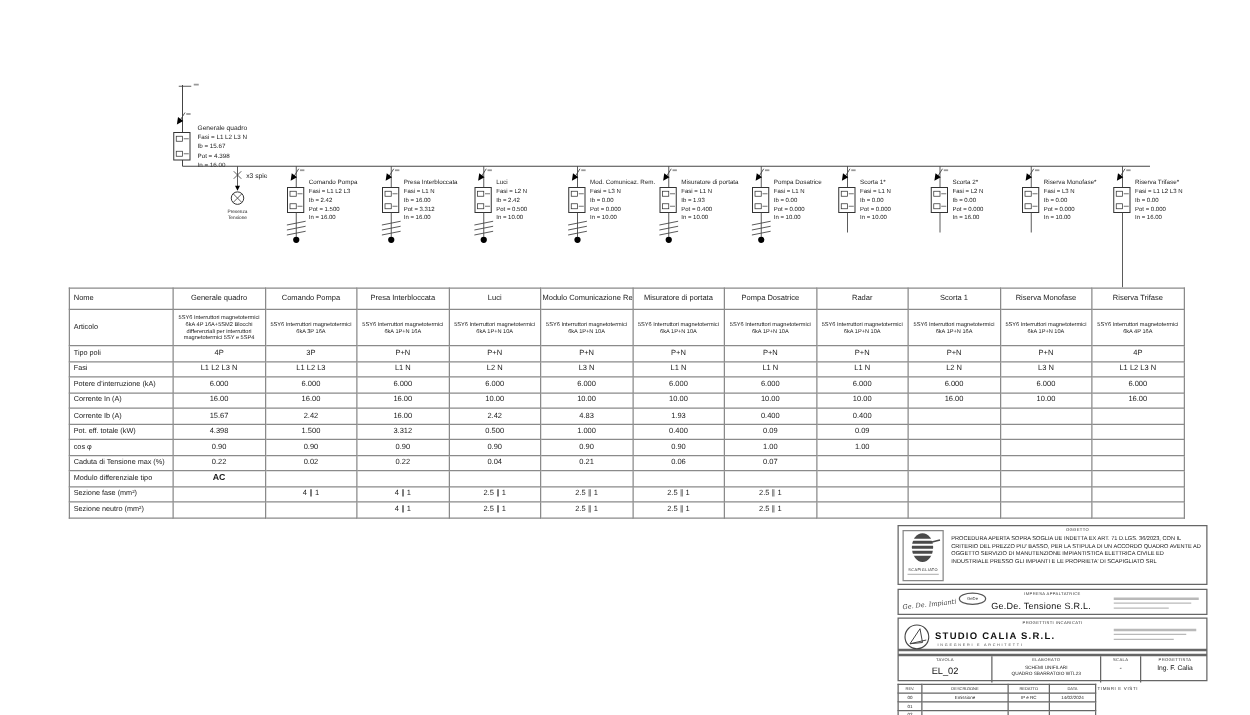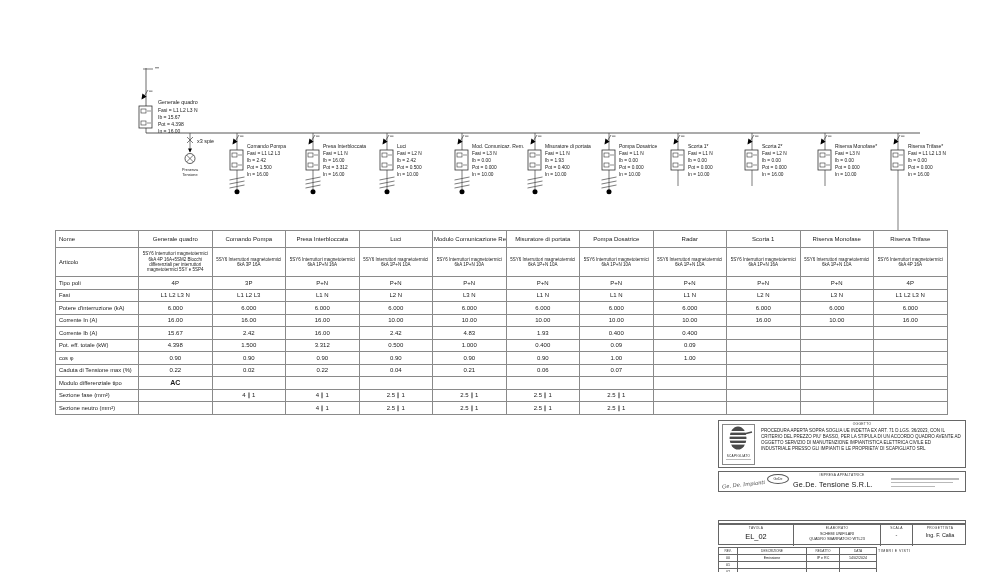--- a/index.html
+++ b/index.html
@@ -469,20 +469,35 @@
     <div class="abs" style="left:48px;top:2px;width:22px;height:10px;border:1px solid #555;border-radius:50%;
          box-sizing:border-box;text-align:center;font-size:3.4px;line-height:8px;color:#333;">GeDe</div>
     <div class="abs" style="left:74px;top:8px;font-size:7.2px;letter-spacing:.2px;color:#111;">Ge.De. Tensione S.R.L.</div>
     <div class="bars" style="left:172px;top:6px;width:70px;">
       <i style="width:68px;"></i>
         <i style="width:62px;"></i>
         <i style="width:44px;"></i>
     </div>
   </div>
 
+  <div class="sec" style="top:74px;height:26px;">
+    <div class="tiny-h">PROGETTISTI INCARICATI</div>
+    <svg class="abs" style="left:4px;top:4px;" width="21" height="21" viewBox="0 0 21 21">
+      <circle cx="10.5" cy="10.5" r="9.5" fill="none" stroke="#444" stroke-width="0.9"></circle>
+      <path d="M5 16 L13 4 L15 15 Z" fill="none" stroke="#444" stroke-width="0.8"></path>
+      <path d="M5 16 L18 13" stroke="#444" stroke-width="0.8"></path>
+    </svg>
+    <div class="abs" style="left:29px;top:9px;font-size:7.6px;font-weight:bold;letter-spacing:1px;color:#111;">STUDIO CALIA  S.R.L.</div>
+    <div class="abs" style="left:31px;top:19px;font-size:3px;letter-spacing:1.4px;color:#444;">INGEGNERI  E ARCHITETTI</div>
+    <div class="bars" style="left:172px;top:8px;width:70px;">
+      <i style="width:66px;"></i>
+        <i style="width:58px;"></i>
+        <i style="width:48px;"></i>
+    </div>
+  </div>
 
   <div class="sec" style="top:100px;height:4px;"></div>
 
   <div class="sec" style="top:104px;height:21px;text-decoration:underline;">
     <div class="abs" style="left:0;top:0;width:75px;height:21px;border-right:1px solid #666;box-sizing:border-box;">
       <div class="tiny-h">TAVOLA</div>
       <div style="text-align:center;margin-top:7px;font-size:7.4px;color:#111;">EL_02</div>
     </div>
     <div class="abs" style="left:75px;top:0;width:87px;height:21px;border-right:1px solid #666;box-sizing:border-box;">
       <div class="tiny-h">ELABORATO</div>

